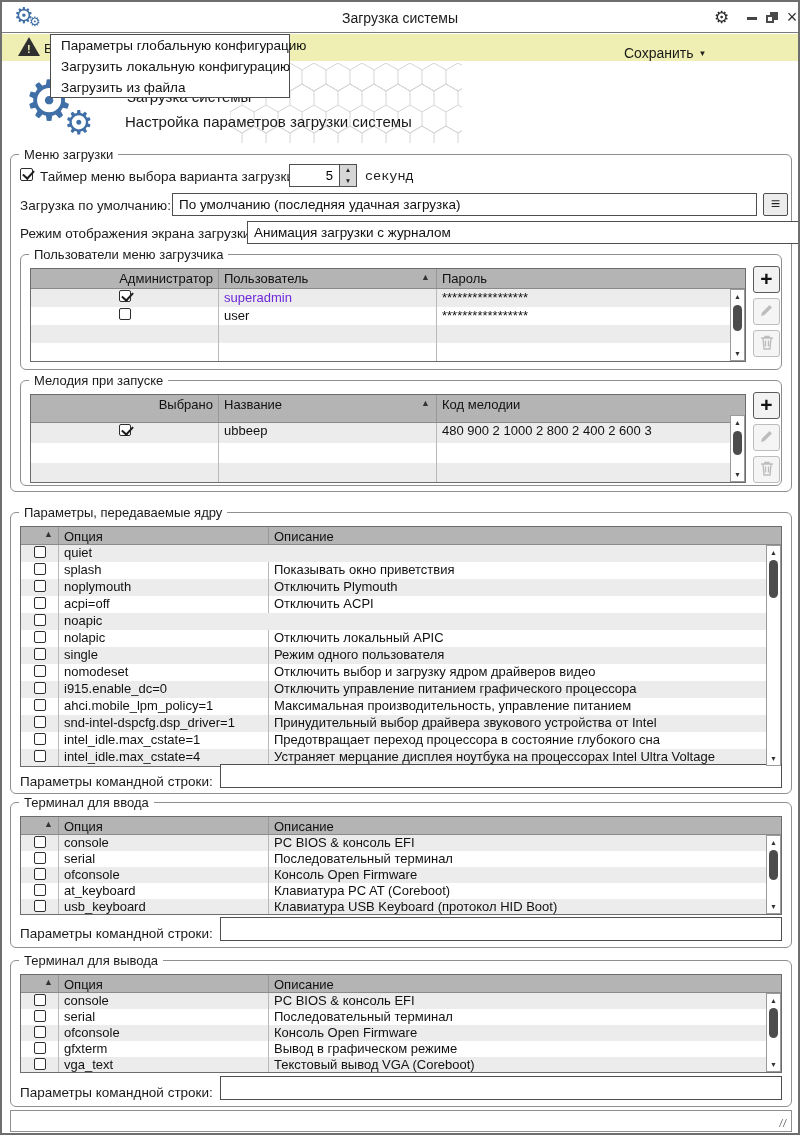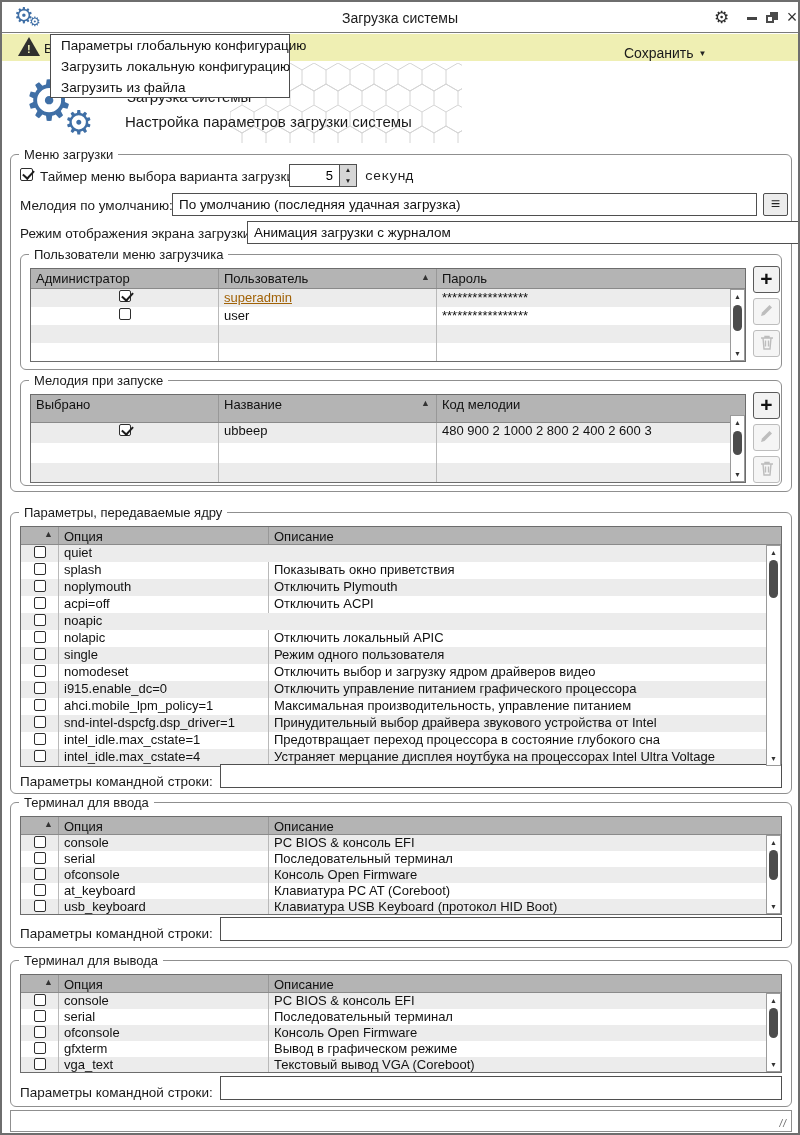--- a/index.html
+++ b/index.html
@@ -70,36 +70,36 @@
   .combo .cval { position:absolute; left:6px; top:3px; font-size:13.5px; color:#111; }
   .combo .carr { position:absolute; right:0; top:0; bottom:0; width:19px; background:#d6d6d6; border-left:1px solid #4f4f4f;
                  text-align:center; font-size:8px; line-height:21px; color:#222; }
   .sqbtn { position:absolute; width:25px; height:23px; border:1px solid #4f4f4f; border-radius:2px; background:#ececec;
            text-align:center; font-size:16px; line-height:20px; color:#222; font-weight:bold; }
 
   
   .tbl { position:absolute; border:1px solid #6c6c6c; background:#fff; overflow:hidden; }
   .hdr { display:grid; background:#b4b4b4; border-bottom:1px solid #8a8a8a; }
   .hdr .hc { padding:2px 5px; font-size:13px; color:#111; border-right:1px solid #989898; white-space:nowrap; overflow:hidden; position:relative; }
-  .hdr .hc.center { text-align:left; }
+  .hdr .hc.center { text-align:right; }
   .hdr .hc:last-child { border-right:none; }
   .sort { position:absolute; right:6px; top:3px; font-size:9px; color:#333; }
   .row { display:grid; background:#fff; }
   .row.alt { background:#ececec; }
   .row .c { padding:1px 5px; font-size:13px; color:#111; border-right:1px solid #b9b9b9; white-space:nowrap; overflow:hidden; }
   .row .c:last-child { border-right:none; }
   .row .c.center { text-align:center; }
   .u-cols { grid-template-columns:188px 218px 1fr; }
   .m-cols { grid-template-columns:188px 218px 1fr; }
   .k-cols { grid-template-columns:38px 210px 1fr; }
   .u-row { height:18px; line-height:15px; }
   .m-row { height:20px; line-height:14px; }
   .k-row { height:17px; line-height:14px; }
   .t-row { height:16px; line-height:13px; }
-  .link { color:#a16207; text-decoration:underline; }
+  .link { color:#6d28d9; }
 
   
   .vsb { position:absolute; width:15px; background:#fff; border:1px solid #9a9a9a; z-index:5; }
   .vsb .sa { position:absolute; left:0; right:0; height:13px; text-align:center; font-size:7px; color:#333; line-height:13px; }
   .vsb .sa.up { top:0; } .vsb .sa.dn { bottom:0; }
   .vsb .thumb { position:absolute; left:2px; right:2px; border-radius:5px; background:#4c4c4c; }
 
   
   .act { position:absolute; width:27px; height:27px; border-radius:3px; text-align:center; }
   .act.on  { border:1px solid #5a5a5a; background:#f2f2f2; color:#111; font-size:21px; line-height:24px; font-weight:bold; }
@@ -169,21 +169,21 @@
   <div class="lbl" style="left:38px; top:167px;">Таймер меню выбора варианта загрузки:</div>
   <div class="spin" style="left:287px; top:162px;">
     <div class="val">5</div>
     <div class="btns">
         <div>▲</div>
         <div>▼</div>
       </div>
   </div>
   <div class="lbl" style="left:363px; top:167px;font-family:Liberation Mono, monospace;">секунд</div>
 
-  <div class="lbl" style="left:18px; top:196px;">Мелодия по умолчанию:</div>
+  <div class="lbl" style="left:18px; top:196px;">Загрузка по умолчанию:</div>
   <input class="tfield" style="left: 170px; top: 191px; width: 585px;" value="По умолчанию (последняя удачная загрузка)">
   <div class="sqbtn" style="left:761px; top:191px;"><span>≡</span></div>
 
   <div class="lbl" style="left:18px; top:224px;">Режим отображения экрана загрузки:</div>
   <div class="combo" style="left:245px; top:219px; width:572px;">
     <span class="cval">Анимация загрузки с журналом</span>
     <span class="carr">▼</span>
   </div>
 
   <div class="gbox" style="left:18px; top:252px; width:762px; height:116px;">

